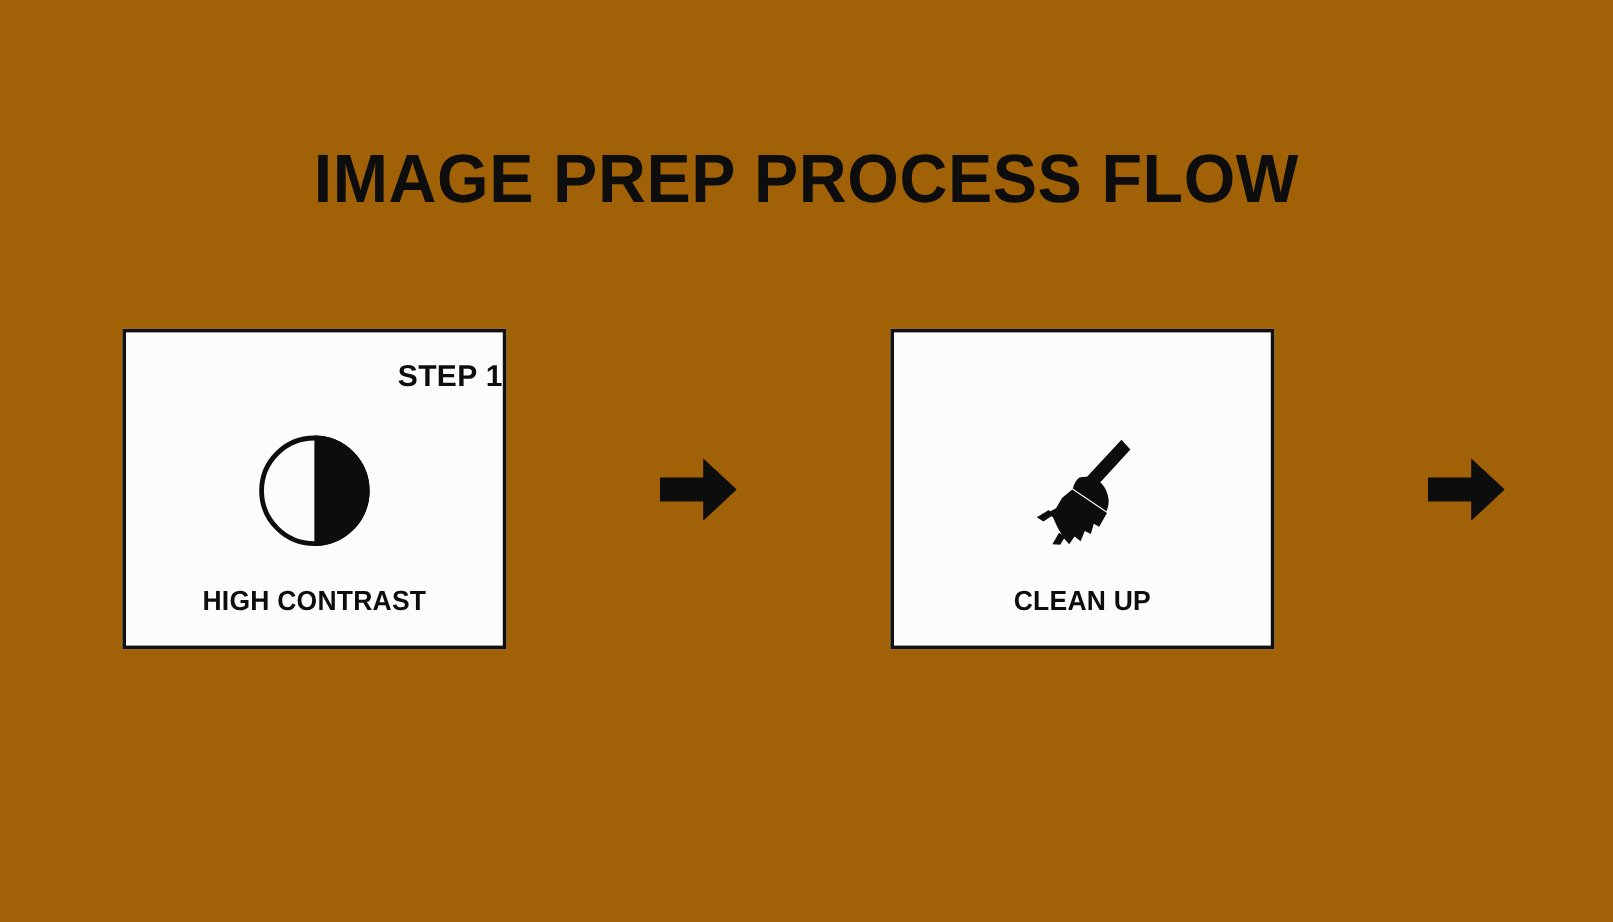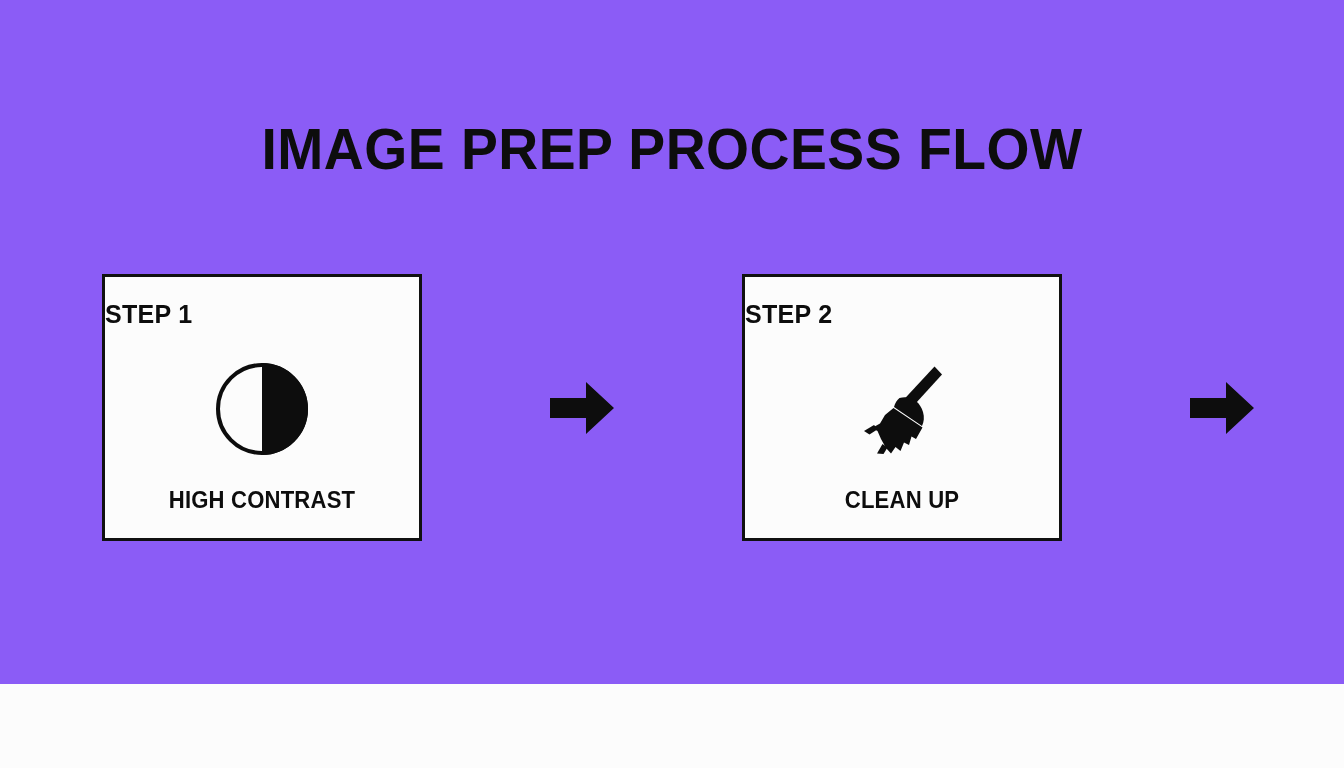--- a/index.html
+++ b/index.html
@@ -10,22 +10,22 @@
     width: 1344px;
     height: 768px;
     background: #fcfcfc;
     font-family: "Liberation Sans", sans-serif;
     overflow: hidden;
   }
 
   .slide {
     position: relative;
     width: 1344px;
-    height: 684px;
-    background: #8b5cf6;
+    height: 768px;
+    background: #a16207;
   }
 
   
   .title {
     position: absolute;
     top: 118px;
     left: 0;
     width: 1344px;
     text-align: center;
     font-size: 57px;
@@ -58,21 +58,21 @@
     border: 3px solid #111111;
     background: #fcfcfc;
     flex: 0 0 auto;
   }
 
   .card-step {
     position: absolute;
     top: 23px;
     left: 0;
     width: 100%;
-    text-align: left;
+    text-align: right;
     font-size: 25px;
     font-weight: 700;
     letter-spacing: 0.3px;
     color: #0d0d0d;
     white-space: nowrap;
   }
 
   .card-icon {
     position: absolute;
     top: 76px;
@@ -169,21 +169,20 @@
       <div class="card-label">HIGH CONTRAST</div>
     </div>
 
     <div class="arrow">
       <svg width="64" height="52" viewBox="0 0 64 52" aria-hidden="true">
         <path d="M0 16 H36 V0 L64 26 L36 52 V36 H0 Z" fill="#0d0d0d"></path>
       </svg>
     </div>
 
     <div class="card">
-      <div class="card-step">STEP 2</div>
       <div class="card-icon">
         <svg class="broom-icon" width="104" height="104" viewBox="0 0 104 104" aria-hidden="true">
           <g fill="#0d0d0d">
 
             <path d="M84.5 9.5 L92 17.5 L60.5 52 L52 44.5 Z"></path>
 
             <path d="M49.5 41 C60 38 70 44 73 55 C74.5 60 74 65 72 69
                      L44 50 C45 46 47 43 49.5 41 Z"></path>
 
             <path d="M43.5 51 L72.5 70.5 L66 82 L61.5 79.5 L59 88 L54 85.5

